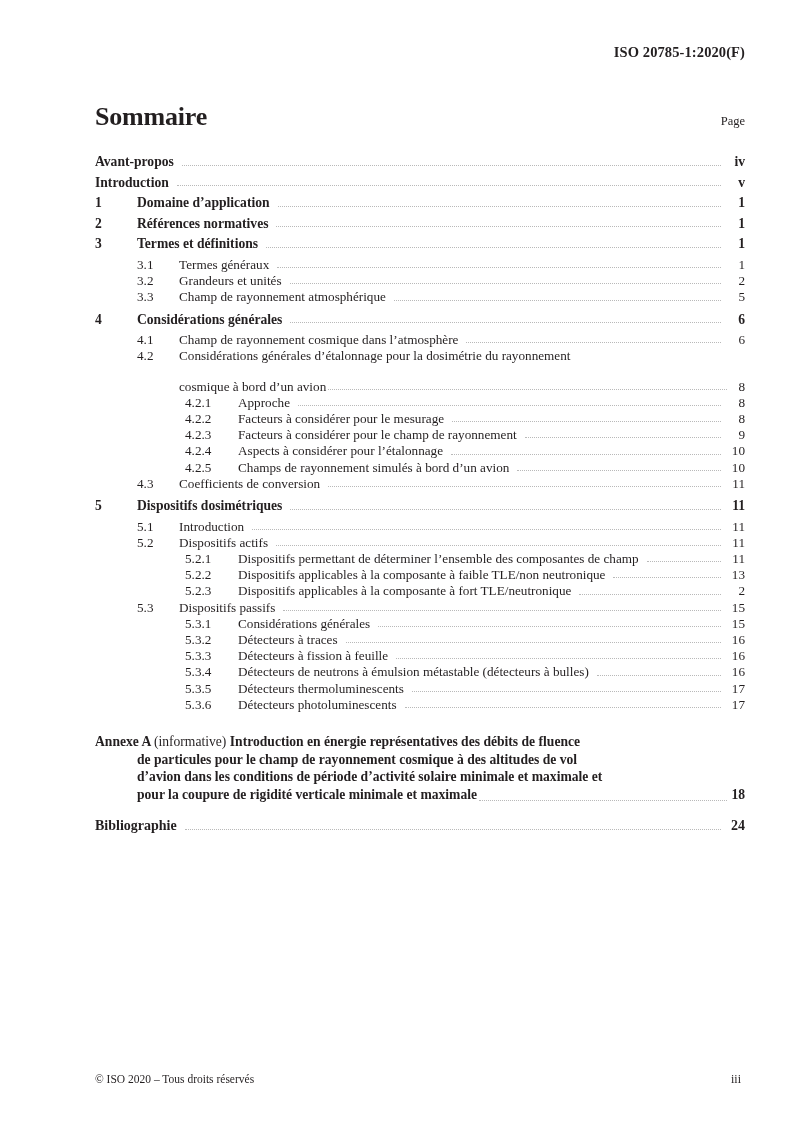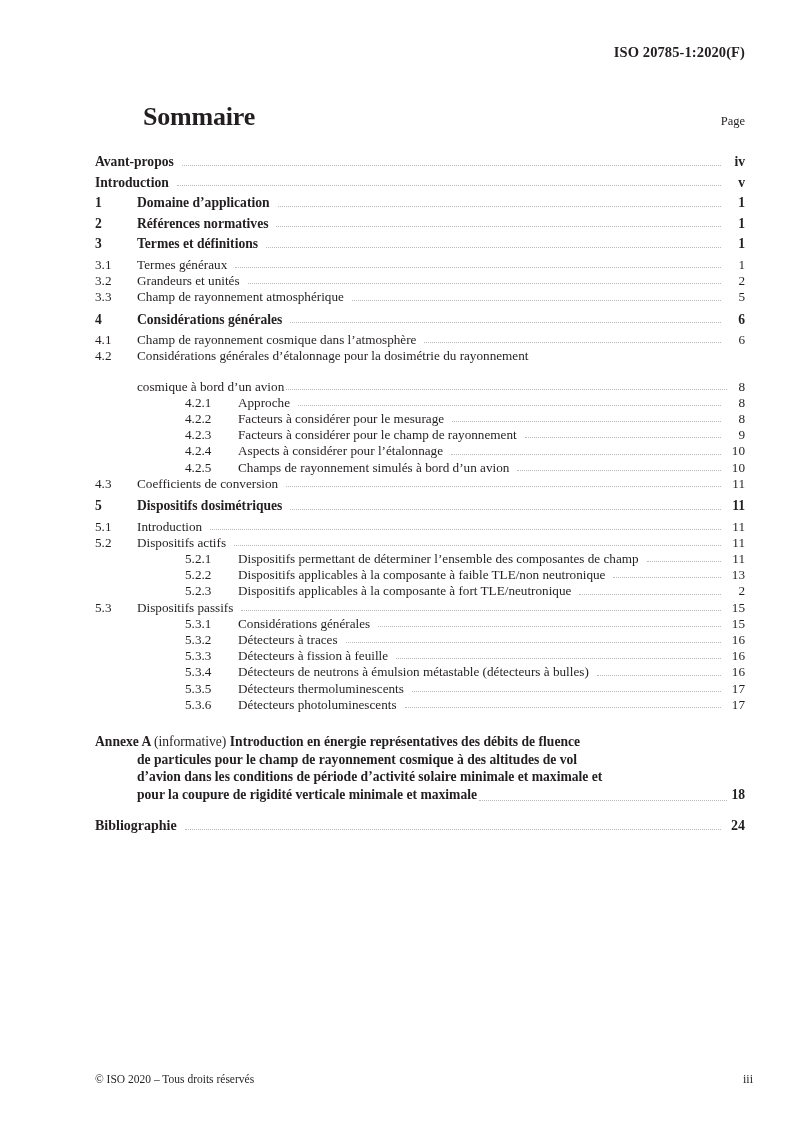--- a/index.html
+++ b/index.html
@@ -42,21 +42,20 @@
     right: 48px;
     display: flex;
     align-items: baseline;
     justify-content: space-between;
   }
   .toc-title {
     font-size: 26px;
     font-weight: bold;
     line-height: 1;
     letter-spacing: -0.2px;
-    margin-left: 48px;
   }
   .page-label {
     font-size: 12.5px;
     font-weight: normal;
     color: #231f20;
   }
 
   
   .toc {
     position: absolute;
@@ -106,21 +105,21 @@
   }
 
   
   .lvl0 .num { width: 0; }
   .lvl0 { font-weight: bold; font-size: 13.6px; padding-bottom: 7px; }
 
   .lvl1 { font-weight: bold; font-size: 13.6px; padding-bottom: 7px; }
   .lvl1 .num { width: 42px; }
 
   .lvl2 { font-weight: normal; font-size: 13.2px; padding-bottom: 3px; }
-  .lvl2 .num { width: 42px; }
+  .lvl2 .num { width: 42px; margin-left: 42px; }
 
   .lvl3 { font-weight: normal; font-size: 13.2px; padding-bottom: 3px; }
   .lvl3 .num { width: 53px; margin-left: 90px; }
 
   
   .contline {
     flex: 1 1 100%;
     display: flex;
     align-items: baseline;
     margin-top: 11px;
@@ -151,21 +150,21 @@
     margin-top: 15px;
     font-size: 14px;
     font-weight: bold;
   }
 
   
   .footer {
     position: absolute;
     bottom: 35px;
     left: 95px;
-    right: 40px;
+    right: 52px;
     display: flex;
     justify-content: space-between;
     align-items: baseline;
     font-size: 11.5px;
     color: #231f20;
   }
   .footer .pageno { font-size: 12px; }
 </style>
 </head>
 <body>

